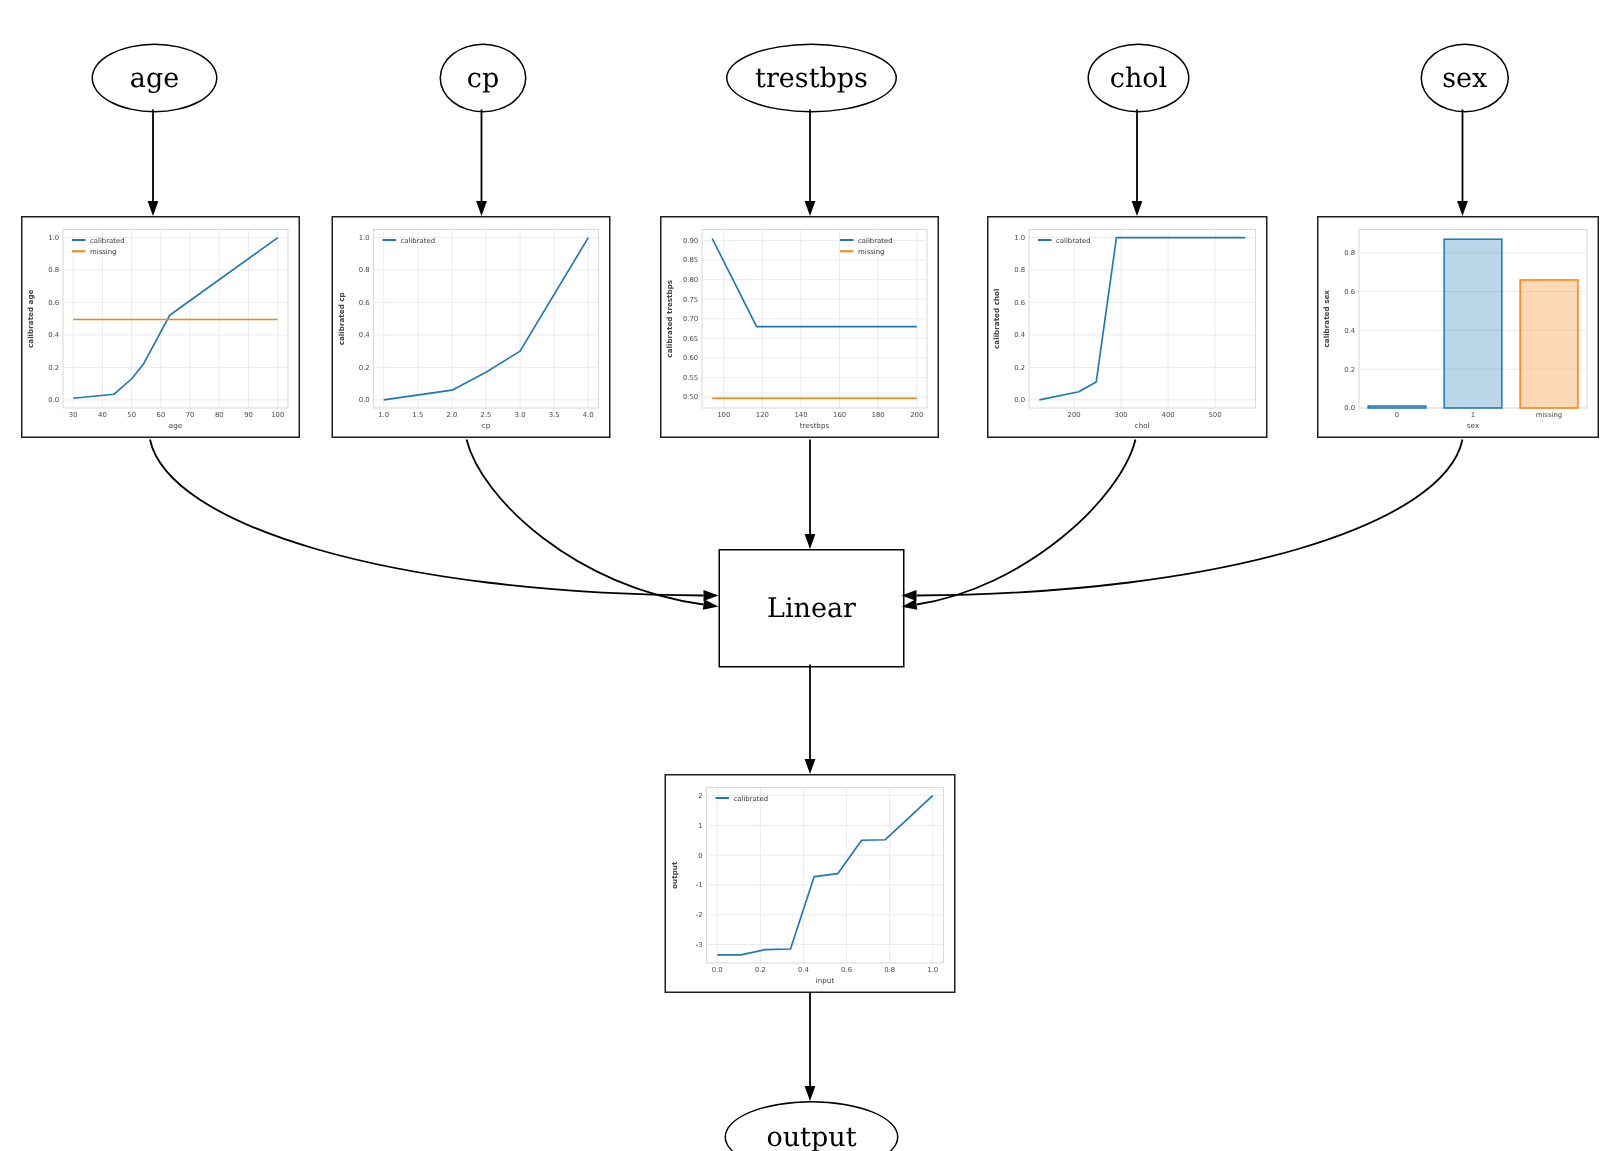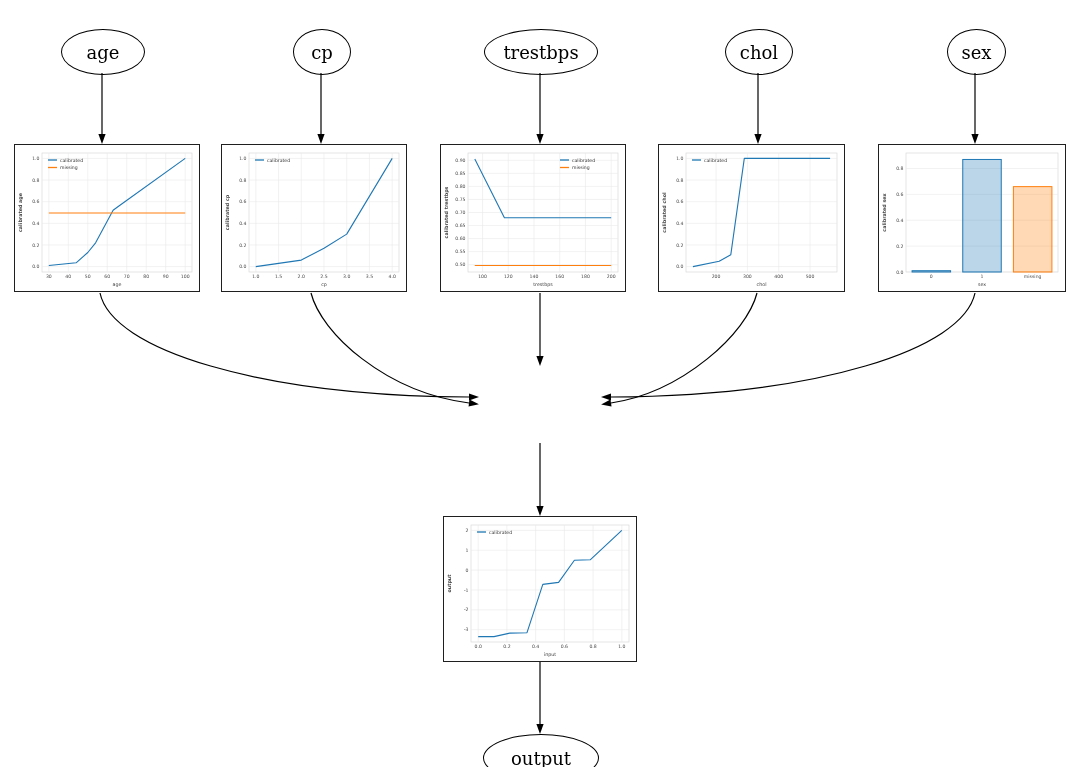--- a/index.html
+++ b/index.html
@@ -240,20 +240,23 @@
         <text x="52.33333333333333" y="133" text-anchor="middle" font-size="4.6" fill="#4a4a4a">0</text>
         <rect x="83.74666666666667" y="14.467391304347828" width="38.50666666666667" height="112.53260869565217" fill="#1f77b4" fill-opacity="0.3" stroke="#1f77b4" stroke-width="1"></rect>
         <text x="103" y="133" text-anchor="middle" font-size="4.6" fill="#4a4a4a">1</text>
         <rect x="134.41333333333333" y="41.6304347826087" width="38.50666666666667" height="85.3695652173913" fill="#ff7f0e" fill-opacity="0.3" stroke="#ff7f0e" stroke-width="1"></rect>
         <text x="153.66666666666666" y="133" text-anchor="middle" font-size="4.6" fill="#4a4a4a">missing</text>
         <text x="103" y="140.5" text-anchor="middle" font-size="4.8" fill="#444444">sex</text>
         <text x="0" y="0" text-anchor="middle" font-size="4.8" fill="#444444" transform="translate(7,67.5) rotate(-90)" font-weight="bold">calibrated sex</text>
       </svg>
   </div>
 
+  <div class="rect-node" id="n-linear">
+    <span>Linear</span>
+  </div>
 
   <div class="plot-node" id="p-output">
     <svg width="192" height="144">
         <rect x="27" y="8" width="158" height="117" fill="#ffffff" stroke="#d9d9d9" stroke-width="0.7"></rect>
         <line x1="27" x2="185" y1="112.6842105263158" y2="112.6842105263158" stroke="#e9e9e9" stroke-width="0.6"></line>
         <text x="24.5" y="114.28421052631579" text-anchor="end" font-size="4.6" fill="#4a4a4a">-3</text>
         <line x1="27" x2="185" y1="92.82003395585738" y2="92.82003395585738" stroke="#e9e9e9" stroke-width="0.6"></line>
         <text x="24.5" y="94.42003395585738" text-anchor="end" font-size="4.6" fill="#4a4a4a">-2</text>
         <line x1="27" x2="185" y1="72.95585738539899" y2="72.95585738539899" stroke="#e9e9e9" stroke-width="0.6"></line>
         <text x="24.5" y="74.55585738539898" text-anchor="end" font-size="4.6" fill="#4a4a4a">-1</text>

